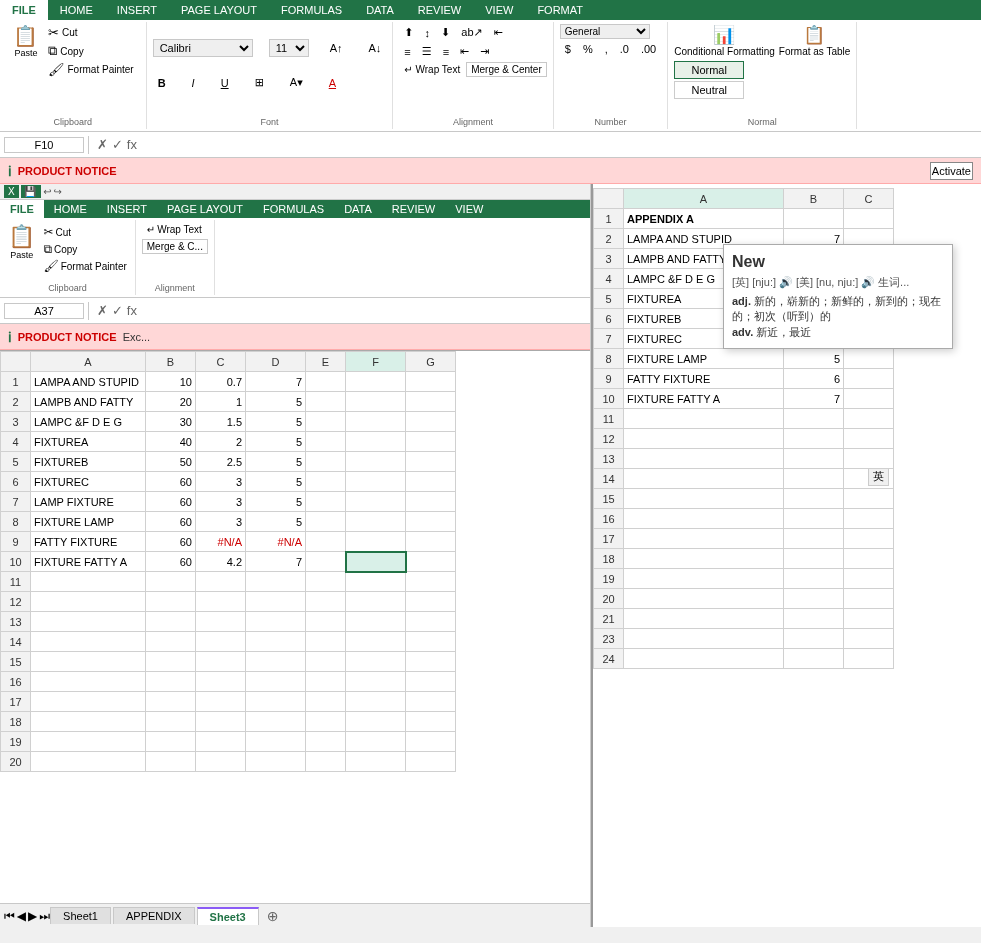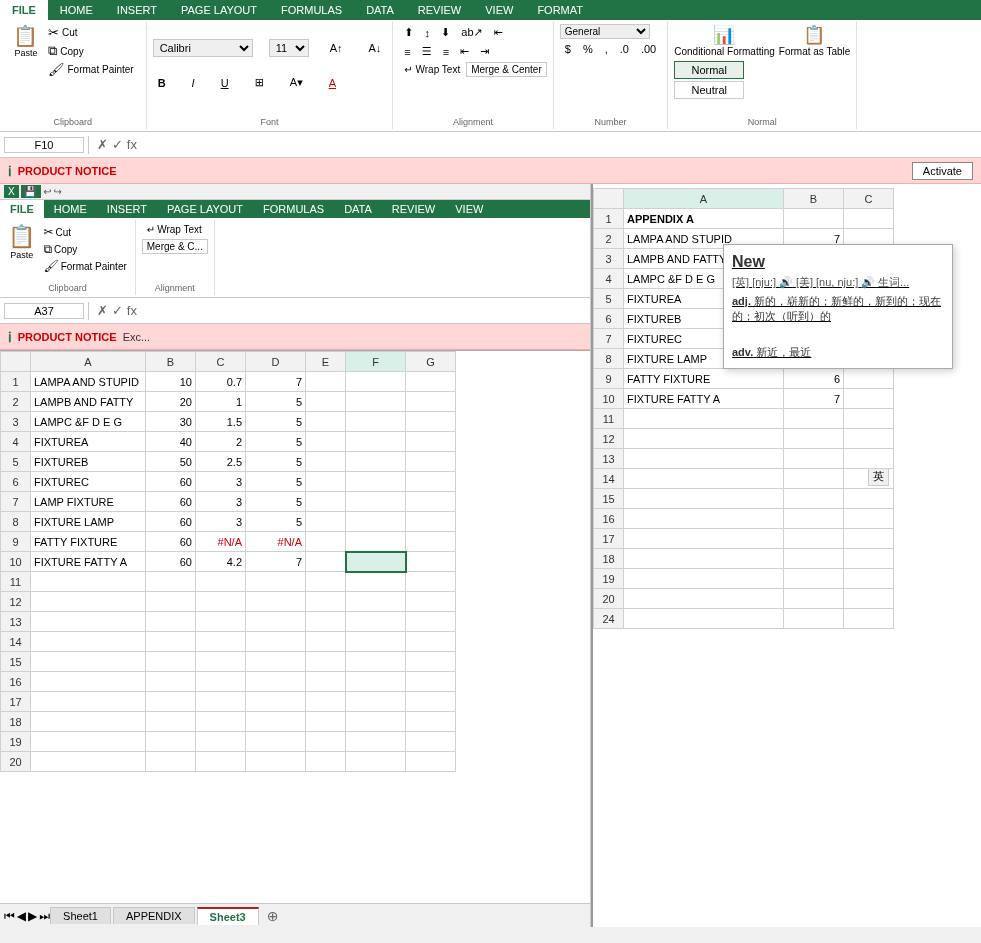--- a/index.html
+++ b/index.html
@@ -137,21 +137,21 @@
       font-size: 11px;
       gap: 6px;
     }
     .notice-icon { color: #217346; font-weight: bold; font-size: 14px; }
     .notice-title { font-weight: bold; color: #c00; }
     .notice-text { color: #333; }
     .activate-btn {
       margin-left: auto;
       background: white;
       border: 1px solid #888;
-      padding: 2px 10px;
+      padding: 2px 1px;
       cursor: pointer;
       font-size: 11px;
     }
 
     
     .main-area {
       display: flex;
       height: calc(100vh - 200px);
       background: white;
     }
@@ -220,37 +220,36 @@
       position: absolute;
       top: 60px;
       left: 130px;
       width: 230px;
       background: white;
       border: 1px solid #aaa;
       box-shadow: 2px 2px 8px rgba(0,0,0,0.2);
       z-index: 100;
       font-size: 11px;
       padding: 8px;
-      text-decoration: underline;
     }
     .tooltip-word {
       font-size: 16px;
       font-weight: bold;
       color: #333;
       margin-bottom: 4px;
     }
     .tooltip-phonetic {
       color: #555;
       margin-bottom: 4px;
       font-size: 11px;
     }
     .tooltip-def {
       color: #333;
       font-size: 11px;
-      margin-bottom: 20px;
+      margin-bottom: 0;
       line-height: 1.4;
     }
     .tooltip-adv {
       color: #333;
       font-size: 11px;
     }
 
     
     .sheet-tabs {
       display: flex;
@@ -266,21 +265,21 @@
       border-bottom: none;
       background: #e0e0e0;
       cursor: pointer;
       font-size: 11px;
       margin-right: 2px;
     }
     .sheet-tab.active {
       background: white;
       font-weight: bold;
       color: #217346;
-      border-top: 2px solid #b91c1c;
+      border-top: 2px solid #8b5cf6;
     }
     .add-sheet {
       padding: 2px 6px;
       cursor: pointer;
       color: #666;
       font-size: 14px;
     }
 
     .font-controls {
       display: flex;
@@ -920,20 +919,32 @@
               <td></td>
               <td></td>
             </tr>
           <tr>
               <td class="row-num">20</td>
               <td></td>
               <td></td>
               <td></td>
             </tr>
           <tr>
+              <td class="row-num">21</td>
+              <td></td>
+              <td></td>
+              <td></td>
+            </tr>
+          <tr>
+              <td class="row-num">23</td>
+              <td></td>
+              <td></td>
+              <td></td>
+            </tr>
+          <tr>
               <td class="row-num">24</td>
               <td></td>
               <td></td>
               <td></td>
             </tr>
         </tbody>
       </table>
     </div>
 
     <div class="tooltip-popup">

